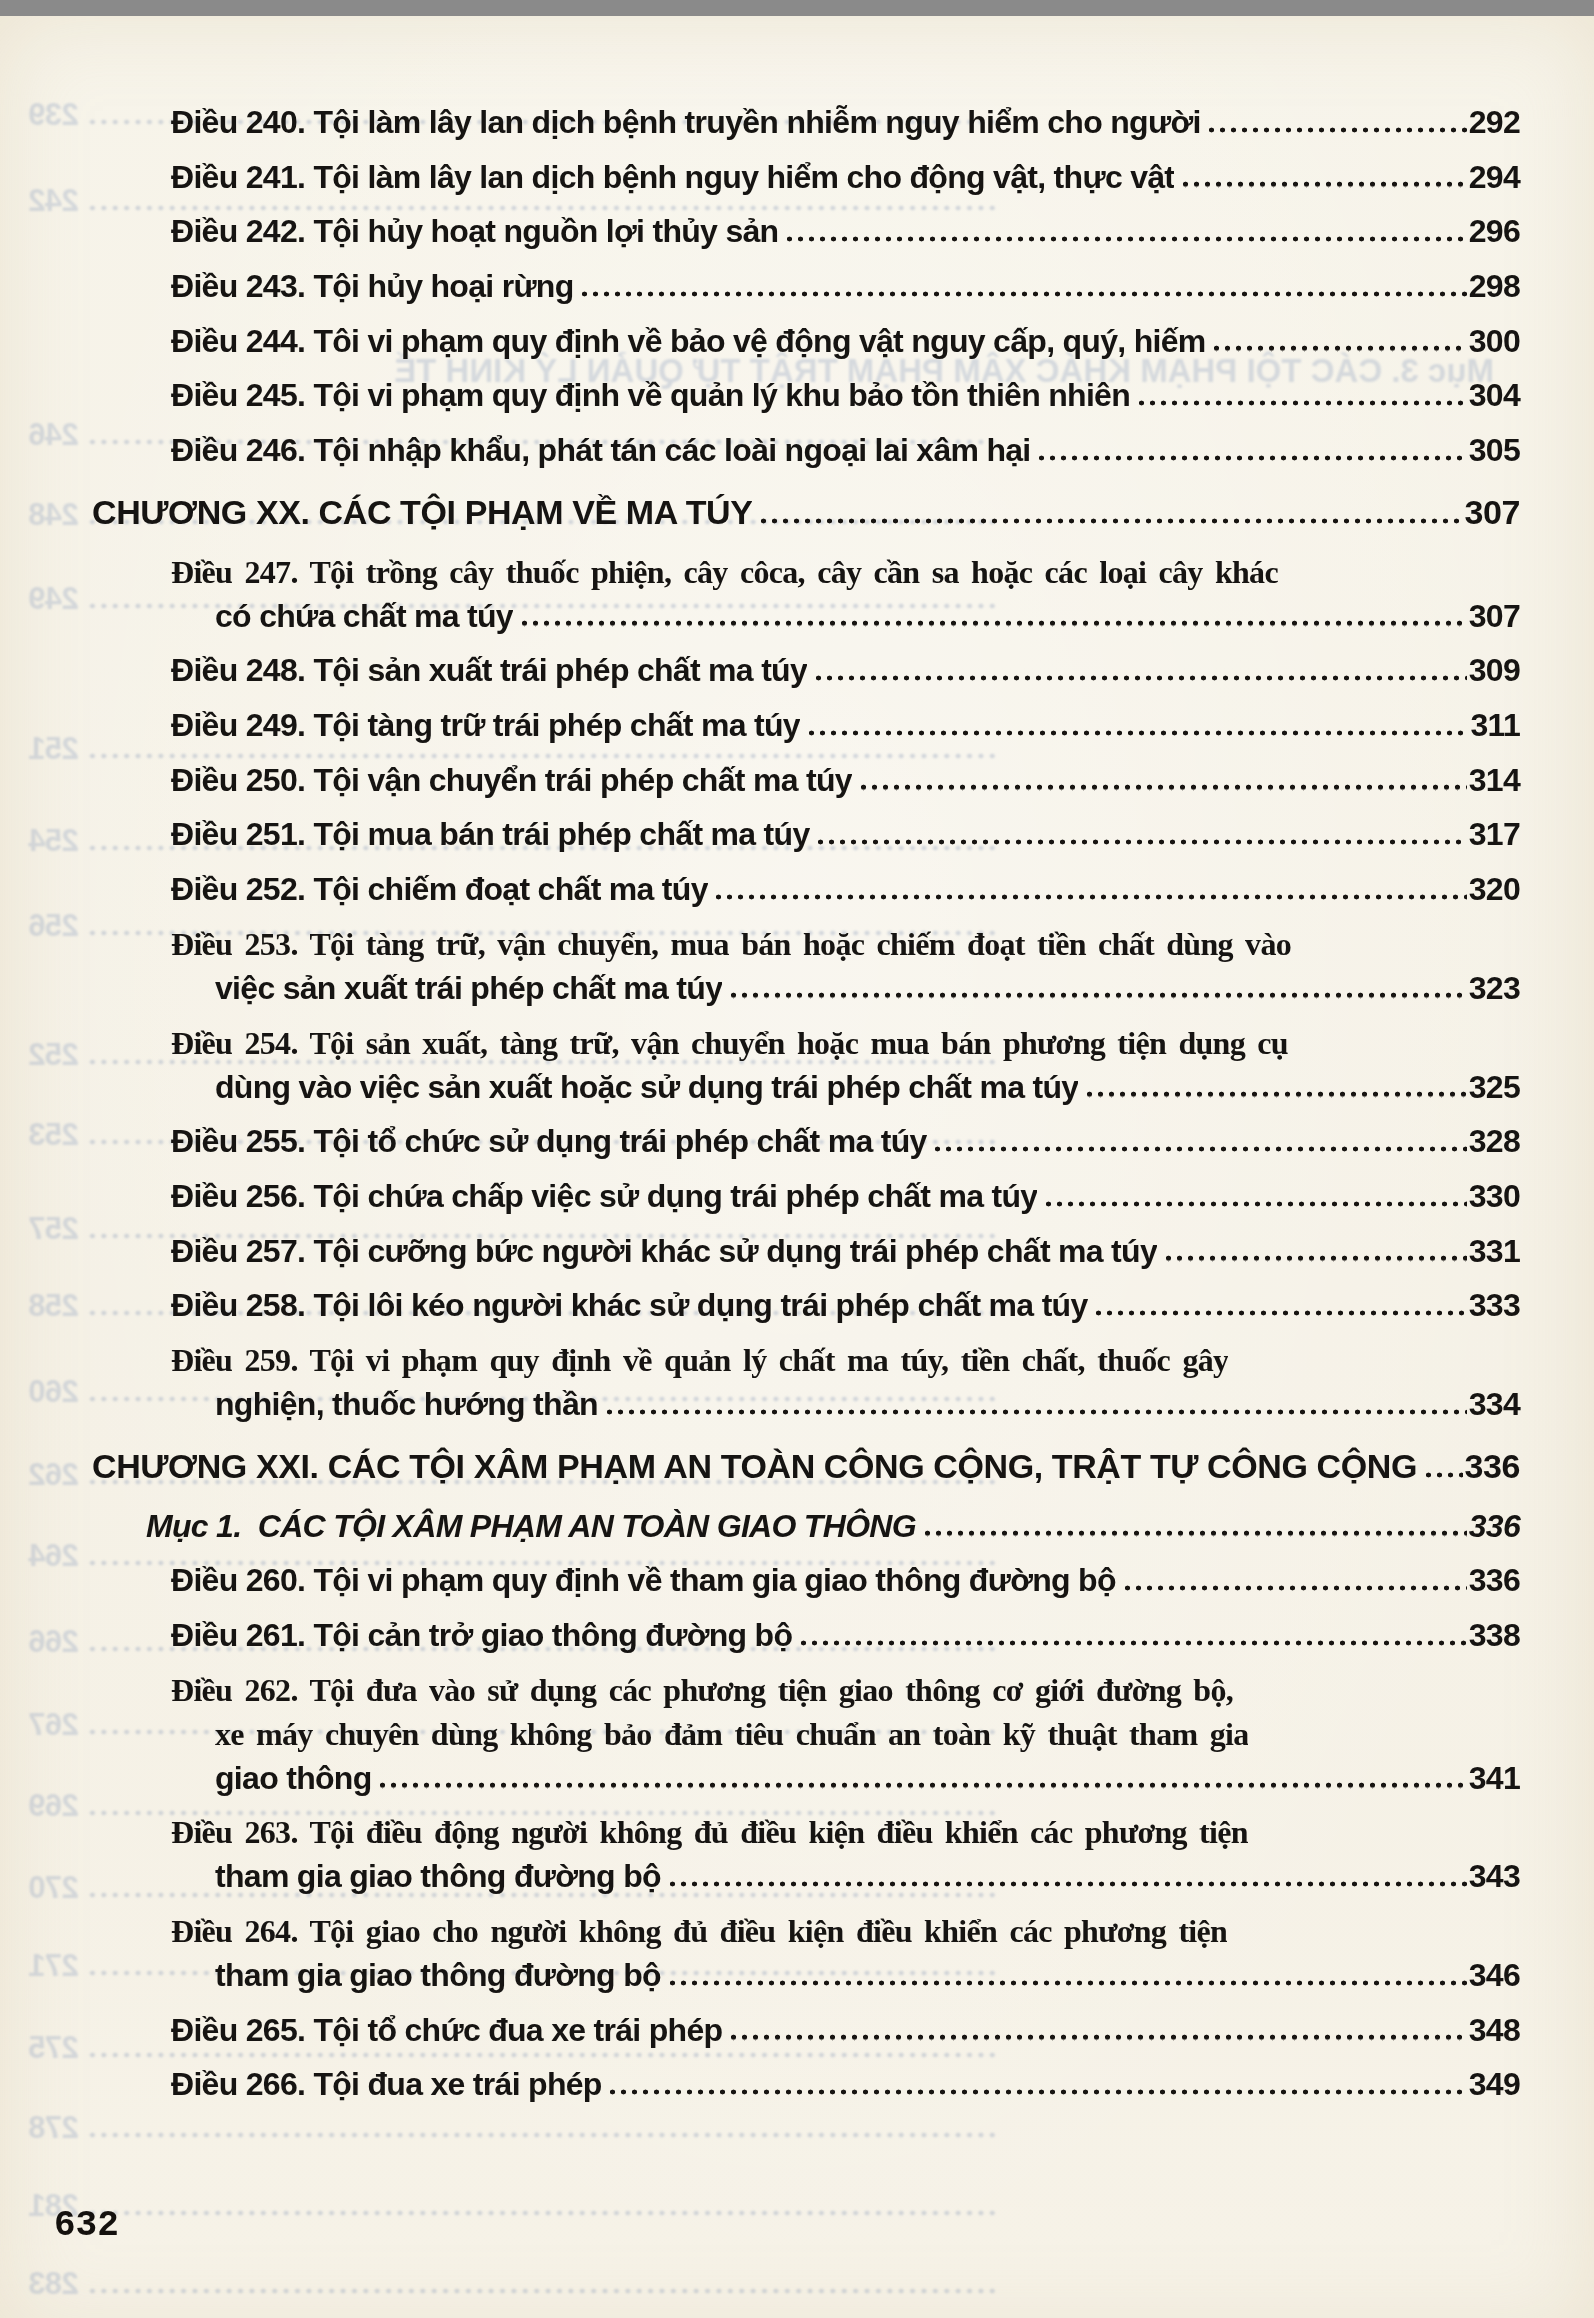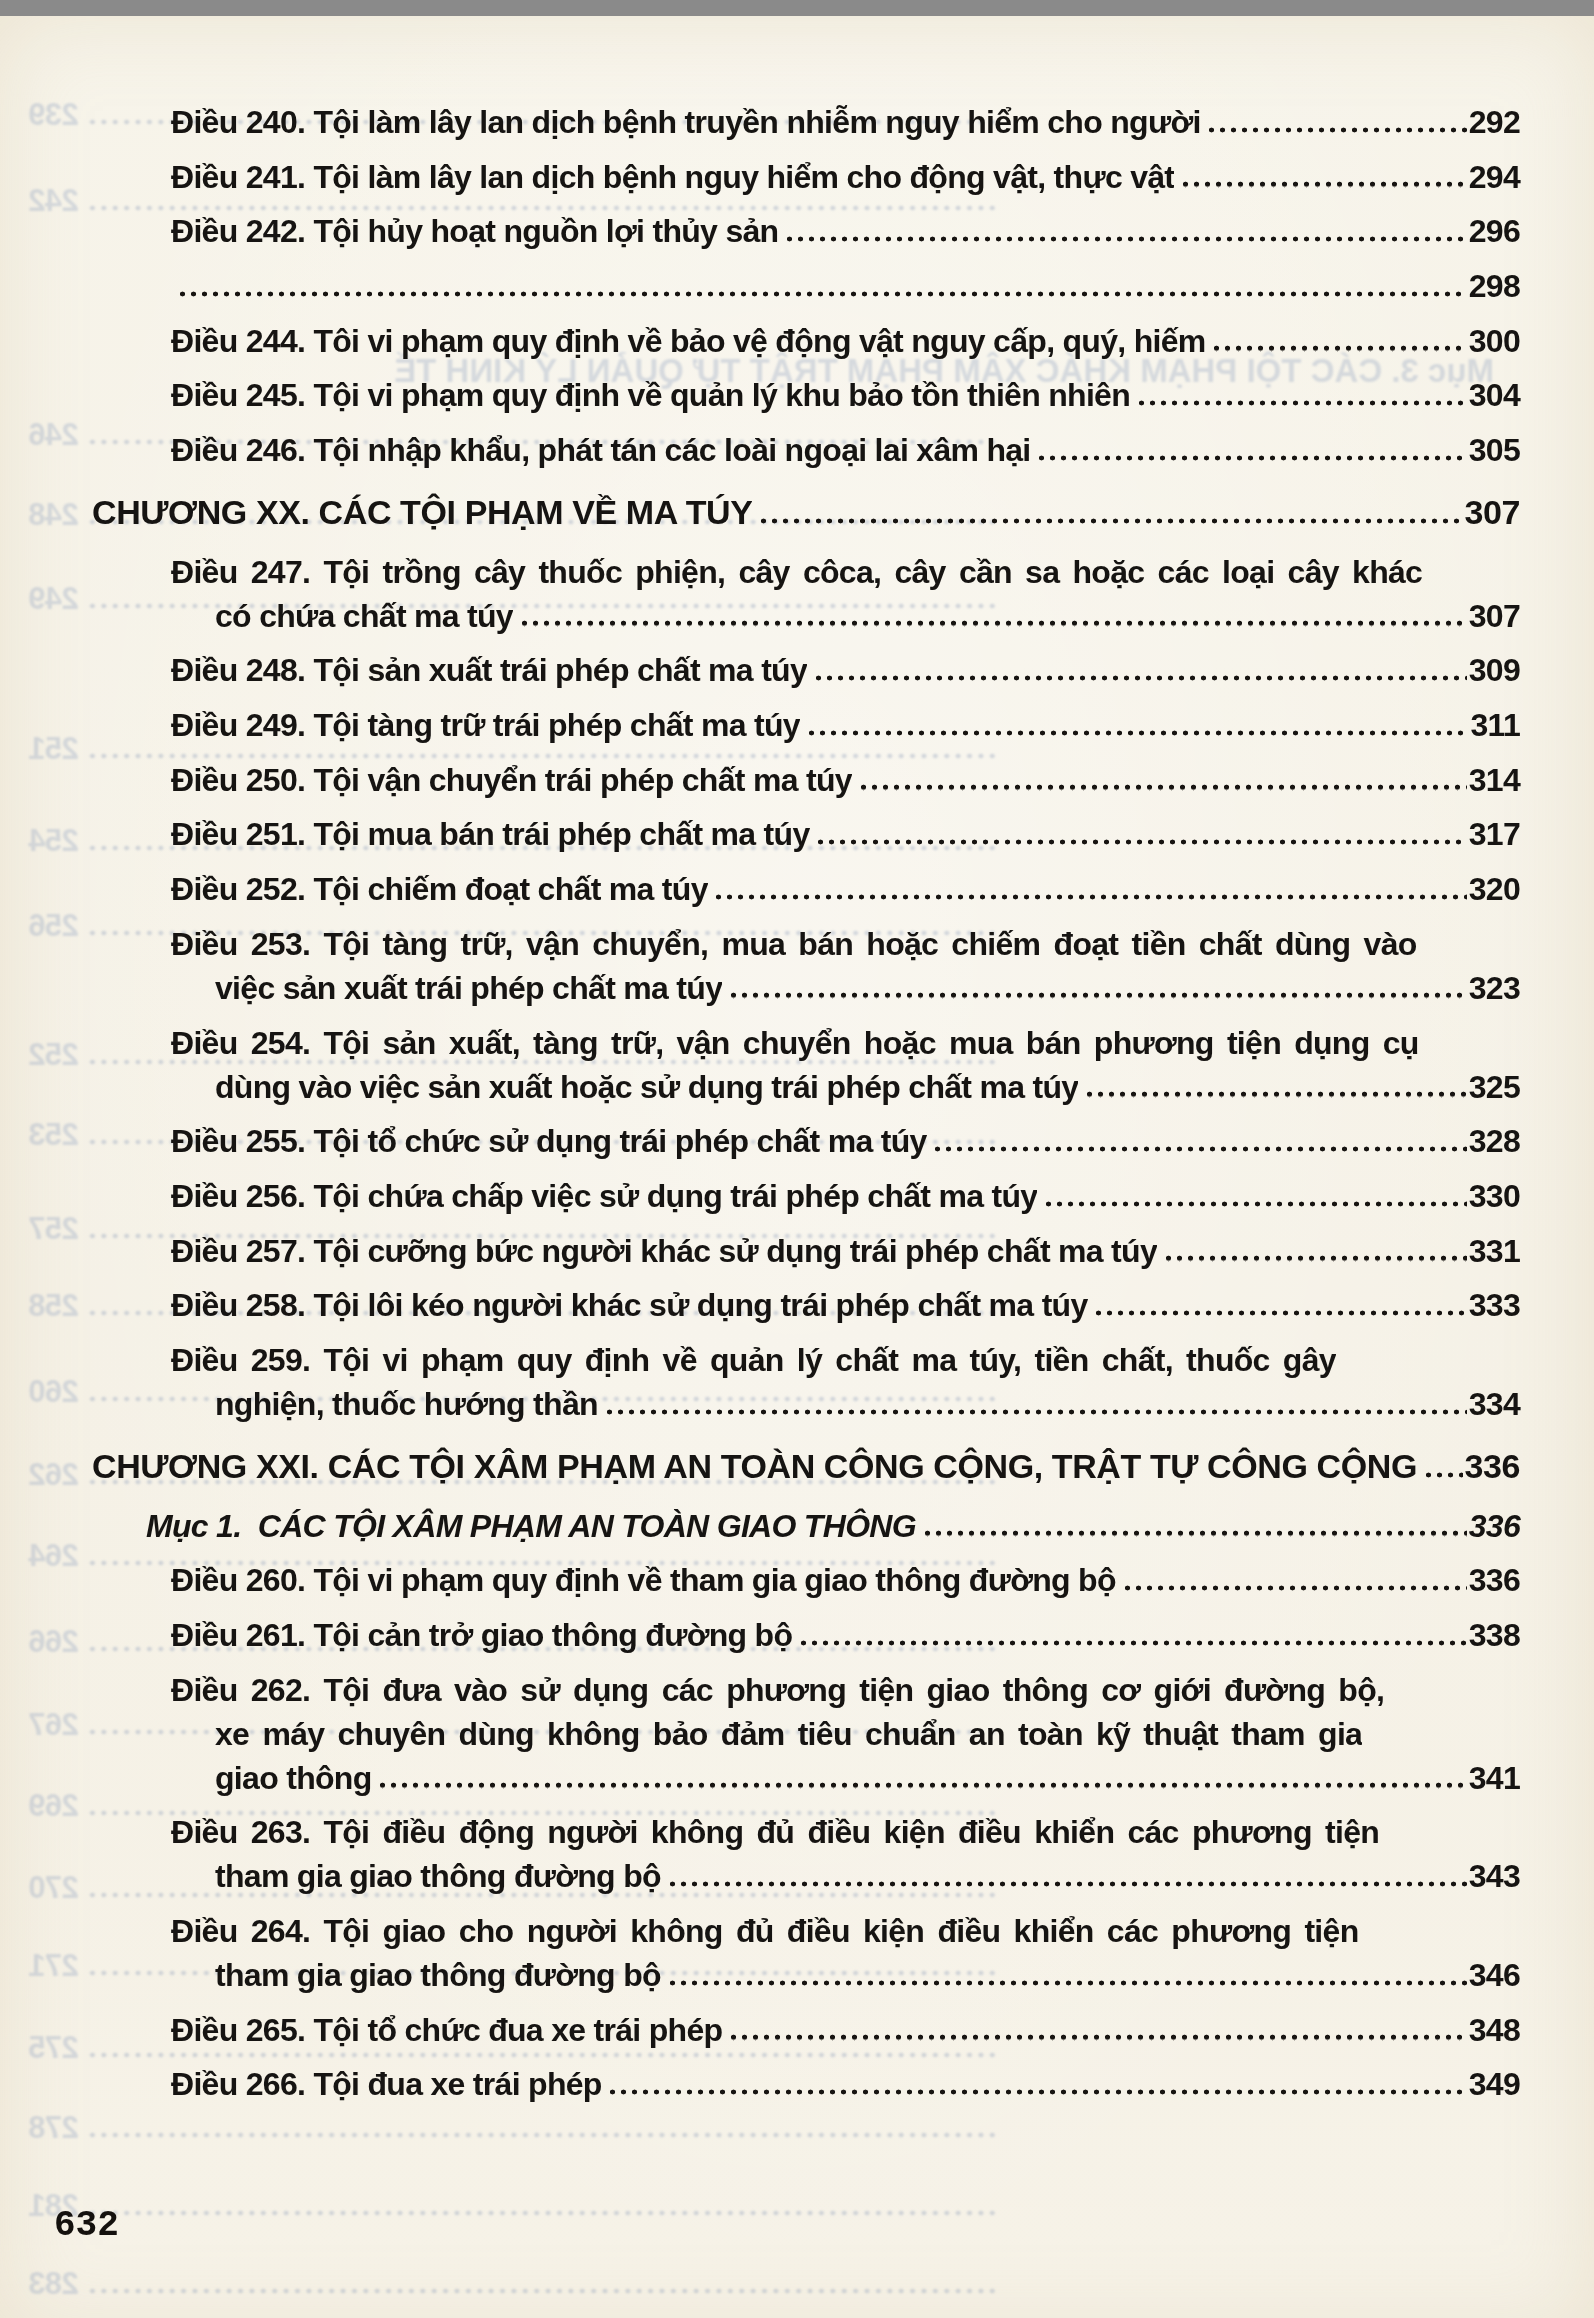--- a/index.html
+++ b/index.html
@@ -59,21 +59,21 @@
     white-space:pre;
   }
   .toc-line .txt{flex:0 1 auto;min-width:0;overflow:hidden;}
   .toc-line.cont{padding-left:44px;text-align:right;}
   .toc-line .fill{
     flex:1 1 17px;min-width:17px;height:6.4px;margin:0 1.4px 0 5.7px;
     background-image:radial-gradient(circle,#171411 2.3px,rgba(0,0,0,0) 2.9px);
     background-size:11px 6.4px;background-repeat:repeat-x;background-position:left bottom;
   }
   .toc-line .pg{flex:0 0 auto;}
-  .toc-line.wide .txt{word-spacing:5px;}
+  .toc-line.wide .txt{word-spacing:5px;font-family:Liberation Serif, serif;}
 
   .toc-item.chapter{margin:17px 0 13.6px -79px;}
   .toc-item.chapter .toc-line{font-size:34px;line-height:47px;letter-spacing:-0.4px;justify-content:flex-end;}
 
   .toc-item.section{margin:1.4px 0 10.7px -25px;}
   .toc-item.section .toc-line{font-style:italic;}
 
   .footer-num{
     position:absolute;left:54px;top:2189px;z-index:2;
     font-family:Liberation Mono, monospace;
@@ -119,21 +119,21 @@
   <div class="toc-item article">
         <div class="toc-line"><span class="txt">Điều 240. Tội làm lây lan dịch bệnh truyền nhiễm nguy hiểm cho người</span><span class="fill"></span><span class="pg">292</span></div>
       </div>
       <div class="toc-item article">
         <div class="toc-line"><span class="txt">Điều 241. Tội làm lây lan dịch bệnh nguy hiểm cho động vật, thực vật</span><span class="fill"></span><span class="pg">294</span></div>
       </div>
       <div class="toc-item article">
         <div class="toc-line"><span class="txt">Điều 242. Tội hủy hoạt nguồn lợi thủy sản</span><span class="fill"></span><span class="pg">296</span></div>
       </div>
       <div class="toc-item article">
-        <div class="toc-line"><span class="fill"></span><span class="pg">298</span></div>
+        <div class="toc-line"><span class="txt">Điều 243. Tội hủy hoại rừng</span><span class="fill"></span><span class="pg">298</span></div>
       </div>
       <div class="toc-item article">
         <div class="toc-line"><span class="txt">Điều 244. Tôi vi phạm quy định về bảo vệ động vật nguy cấp, quý, hiếm</span><span class="fill"></span><span class="pg">300</span></div>
       </div>
       <div class="toc-item article">
         <div class="toc-line"><span class="txt">Điều 245. Tội vi phạm quy định về quản lý khu bảo tồn thiên nhiên</span><span class="fill"></span><span class="pg">304</span></div>
       </div>
       <div class="toc-item article">
         <div class="toc-line"><span class="txt">Điều 246. Tội nhập khẩu, phát tán các loài ngoại lai xâm hại</span><span class="fill"></span><span class="pg">305</span></div>
       </div>

